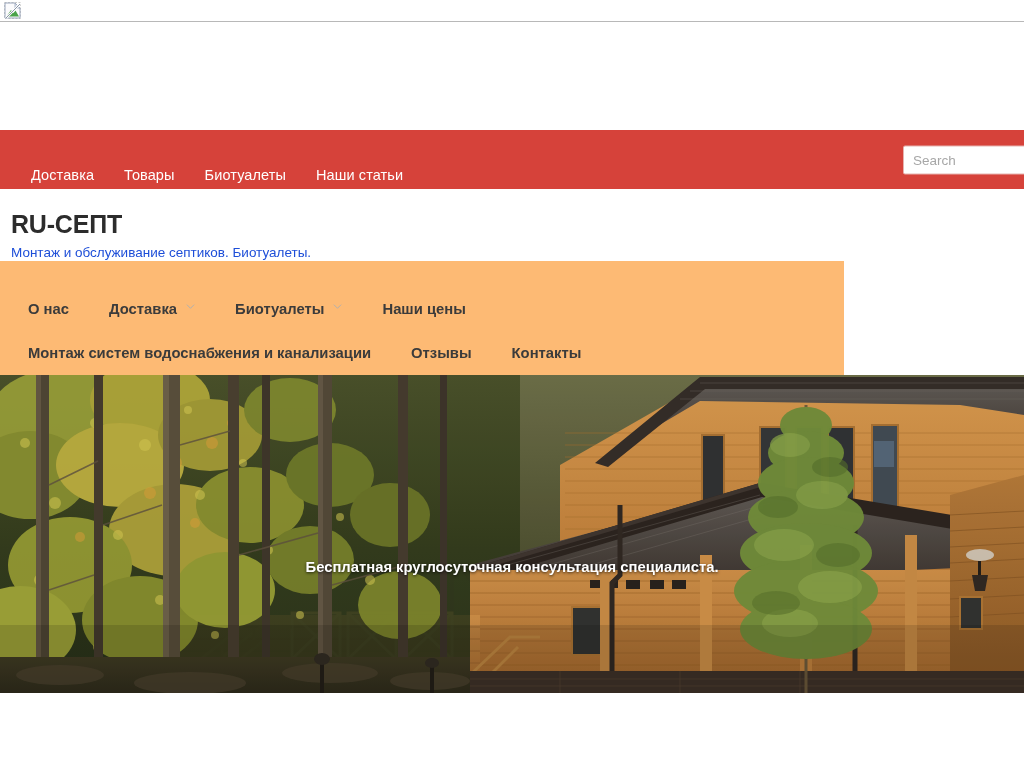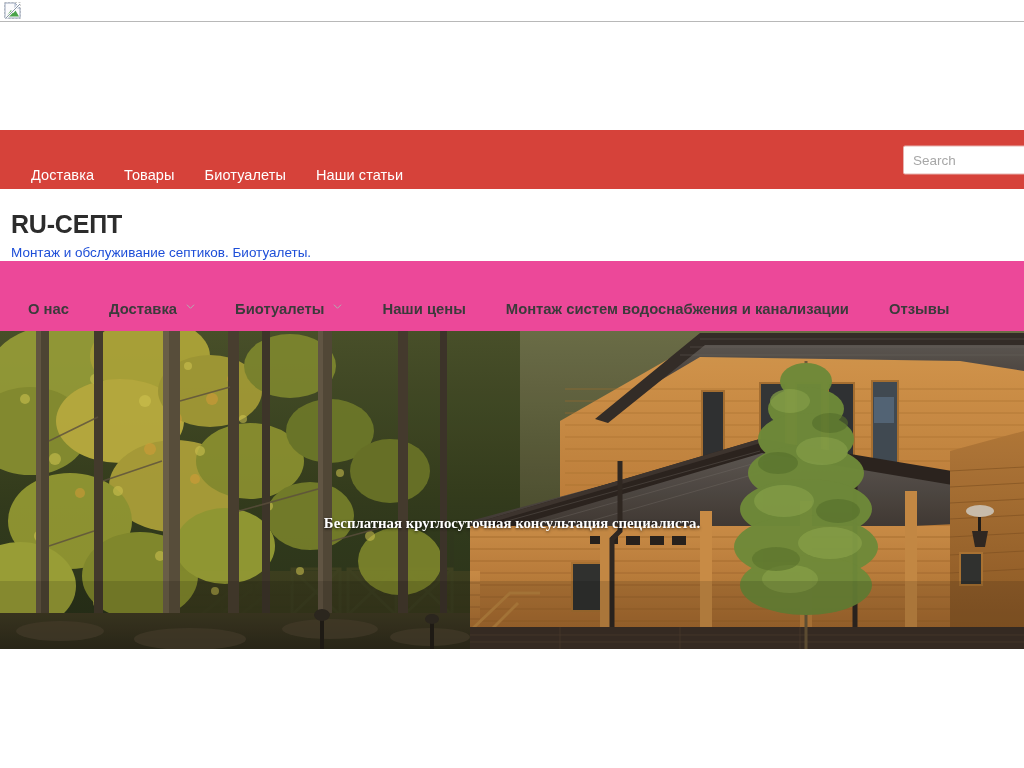--- a/index.html
+++ b/index.html
@@ -102,22 +102,22 @@
   }
   .site-tagline {
     font-size: 13.5px;
     font-weight: 400;
     color: #1d4ed8;
     line-height: 1.2;
   }
 
   
   .mainnav {
-    width: 1024px;
-    background: #ec4899;
+    width: 844px;
+    background: #fdba74;
     padding: 26px 16px 0 0;
   }
   .mainnav-menu {
     display: flex;
     flex-wrap: wrap;
     list-style: none;
     padding: 0 8px;
     max-width: 1024px;
   }
   .mainnav-menu > li { display: block; }
@@ -154,21 +154,20 @@
     position: absolute;
     left: 0;
     right: 0;
     top: 184px;
     text-align: center;
     color: #ffffff;
     font-size: 14.8px;
     font-weight: bold;
     text-shadow: 0 1px 3px rgba(0,0,0,0.75);
     z-index: 5;
-    font-family: Liberation Serif, serif;
   }
   .hero-bottom-pad {
     width: 1024px;
     height: 15px;
     background: #ffffff;
   }
 </style>
 </head>
 <body>
 
@@ -243,20 +242,25 @@
       </a>
     </li>
     <li>
       <a class="mainnav-link" href="#">
         <span>Монтаж систем водоснабжения и канализации</span>
       </a>
     </li>
     <li>
       <a class="mainnav-link" href="#">
         <span>Отзывы</span>
+      </a>
+    </li>
+    <li>
+      <a class="mainnav-link" href="#">
+        <span>Контакты</span>
       </a>
     </li>
   </ul>
 </nav>
 
 <div class="hero">
   <svg class="hero-img" viewBox="0 0 1024 318" preserveAspectRatio="none">
     <defs>
       <linearGradient id="skyG" x1="0" y1="0" x2="0" y2="1">
         <stop offset="0%" stop-color="#6a6f4a"></stop>

